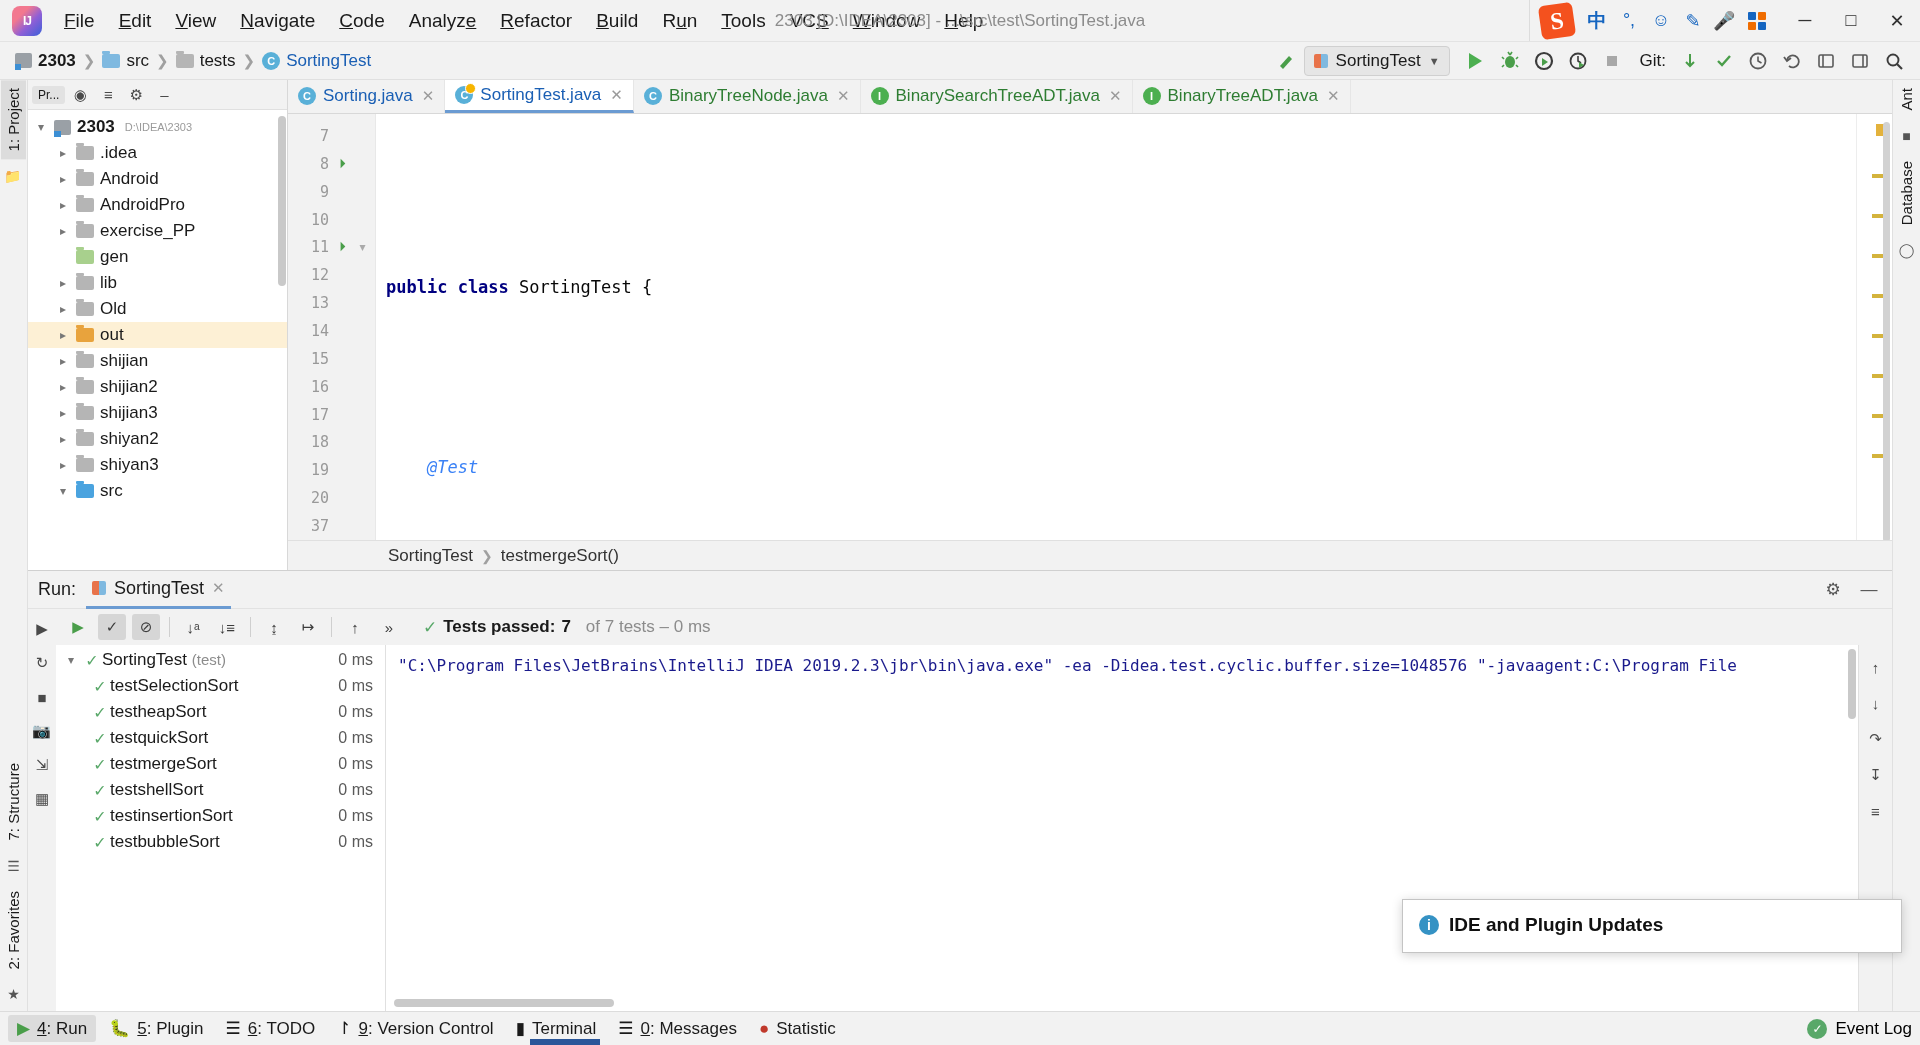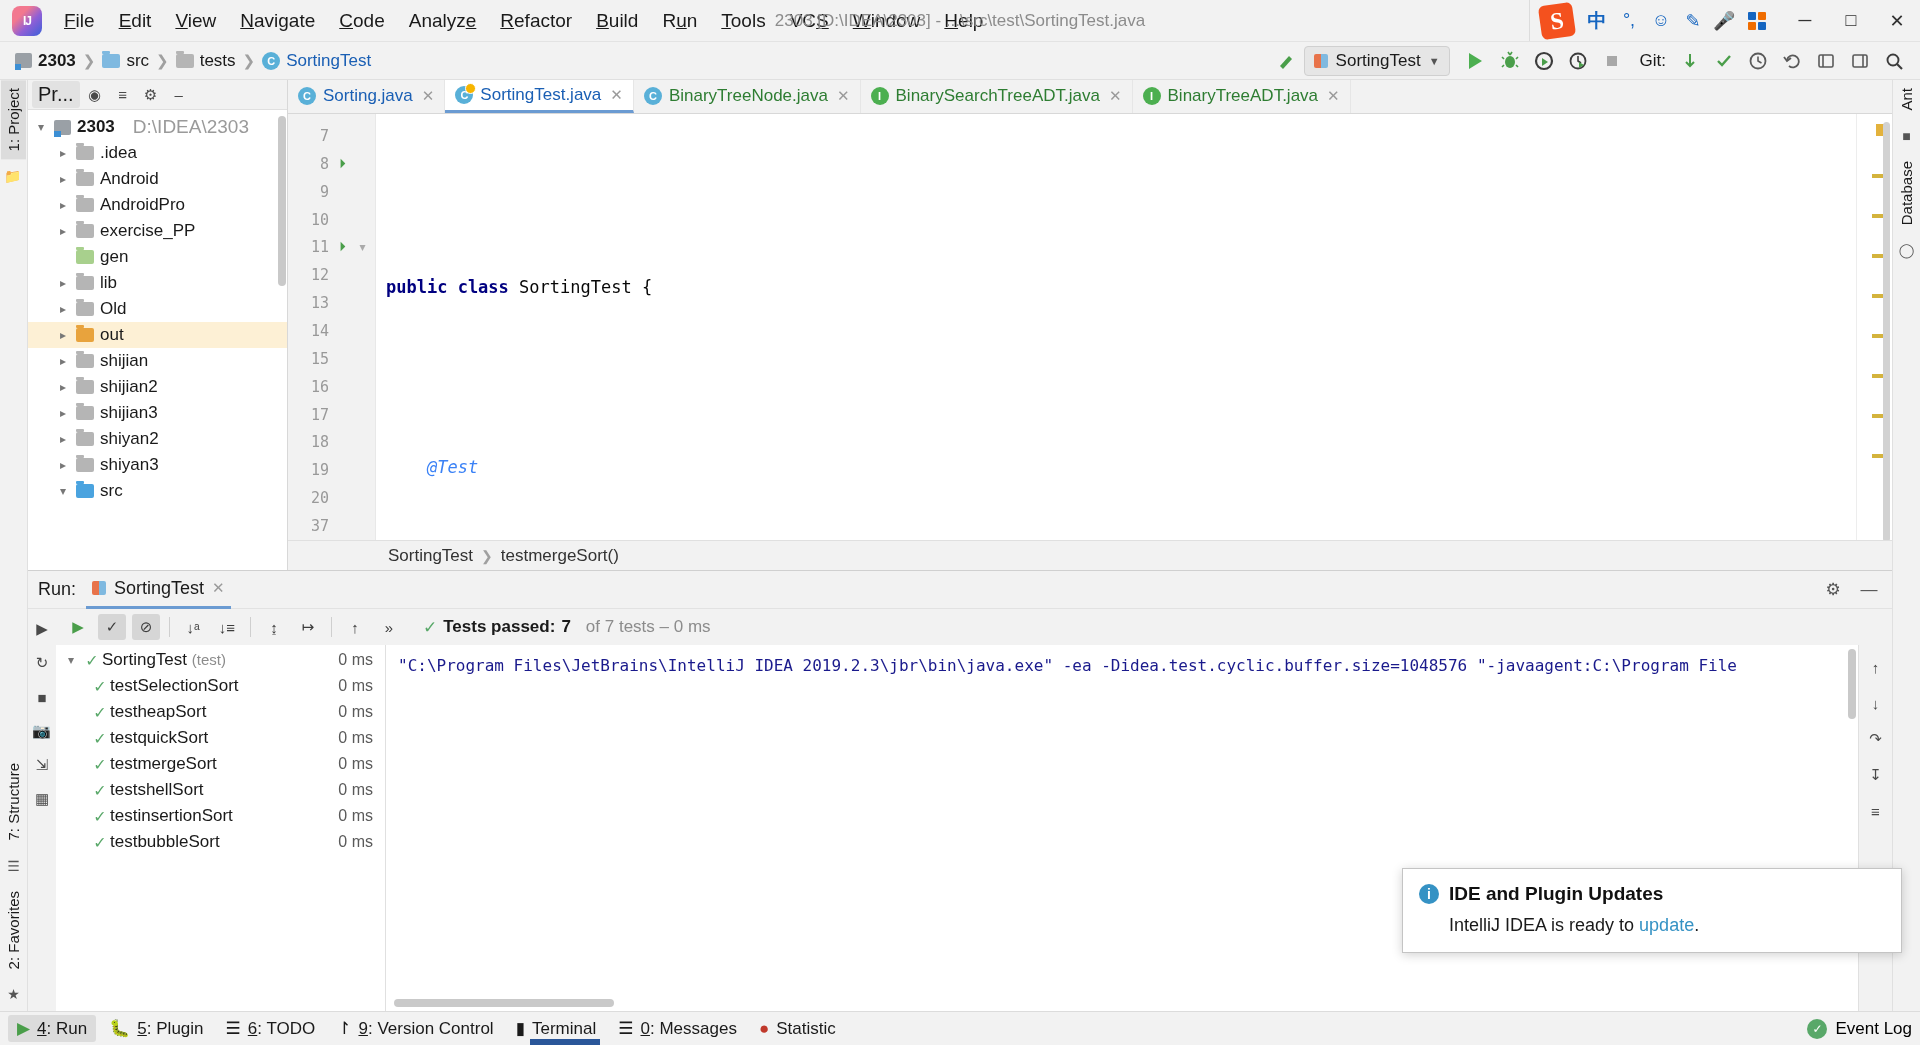--- a/index.html
+++ b/index.html
@@ -118,30 +118,30 @@
   
   .upper { display:flex; min-height:0; height: 490px; }
   .project-pane {
     width: 260px; flex:0 0 260px; background:#fff; border-right:1px solid #d8d8d8;
     display:flex;flex-direction:column; min-height:0;
   }
   .pp-header {
     height: 30px; display:flex;align-items:center;gap:2px;padding:0 4px;
     background:#f2f2f2;border-bottom:1px solid #e0e0e0; flex:0 0 30px;
   }
-  .pp-title{font-size:20px;color:#1a1a1a;padding:2px 6px;background:#e2e2e2;border-radius:3px;}
+  .pp-title{font-size:12px;color:#1a1a1a;padding:2px 6px;background:#e2e2e2;border-radius:3px;}
   .pp-icon{width:26px;height:24px;display:flex;align-items:center;justify-content:center;color:#4a4a4a;font-size:15px;cursor:default;}
   .tree { flex:1; overflow:hidden; padding-top:4px; position:relative;}
   .tnode {
     display:flex;align-items:center;gap:6px;height:26px;padding-left:6px;font-size:17px;color:#1a1a1a;
     white-space:nowrap; cursor:default;
   }
   .tnode.sel { background:#fdf0d5; }
   .tw { width:14px;display:flex;align-items:center;justify-content:center;color:#777;font-size:12px;}
-  .tnode .path{color:#9a9a9a;font-size:19px;margin-left:12px;}
+  .tnode .path{color:#9a9a9a;font-size:11px;margin-left:4px;}
   .ic-root{width:17px;height:15px;background:#9aa0a6;border-radius:2px;position:relative;}
   .ic-root:after{content:'';position:absolute;left:0;bottom:-2px;width:7px;height:6px;background:#3c8fd4;}
   .ic-src{width:18px;height:14px;background:#4aa3df;border-radius:2px;position:relative;}
   .ic-src:before{content:'';position:absolute;top:-3px;left:0;width:8px;height:3px;background:#4aa3df;border-radius:1px;}
   .ic-out{width:18px;height:14px;background:#e8a33d;border-radius:2px;position:relative;}
   .ic-out:before{content:'';position:absolute;top:-3px;left:0;width:8px;height:3px;background:#e8a33d;border-radius:1px;}
   .ic-gen{width:18px;height:14px;background:#a8d08d;border-radius:2px;position:relative;}
   .ic-gen:before{content:'';position:absolute;top:-3px;left:0;width:8px;height:3px;background:#a8d08d;border-radius:1px;}
   .tree-scroll{position:absolute;right:1px;top:6px;width:8px;height:170px;background:#c9c9c9;border-radius:4px;}
 
@@ -813,23 +813,20 @@
       <div class="vtab">Database</div>
       <div class="strip-icon">◯</div>
     </div>
   </div>
 
   <div class="notif">
     <div class="notif-title">
       <span class="info-ic">i</span>
       <span>IDE and Plugin Updates</span>
     </div>
-    <div class="notif-body">
-      <span>IntelliJ IDEA is ready to </span><a class="link" href="#">update</a><span>.</span>
-    </div>
   </div>
 
   <div class="toolwin-bar">
     <div class="twb active">
       <span style="color:#4a9e4a">▶</span>
       <span><u>4</u>: <span>Run</span></span>
     </div>
     <div class="twb">
       <span>🐛</span>
       <span><u>5</u>: <span>Plugin</span></span>

